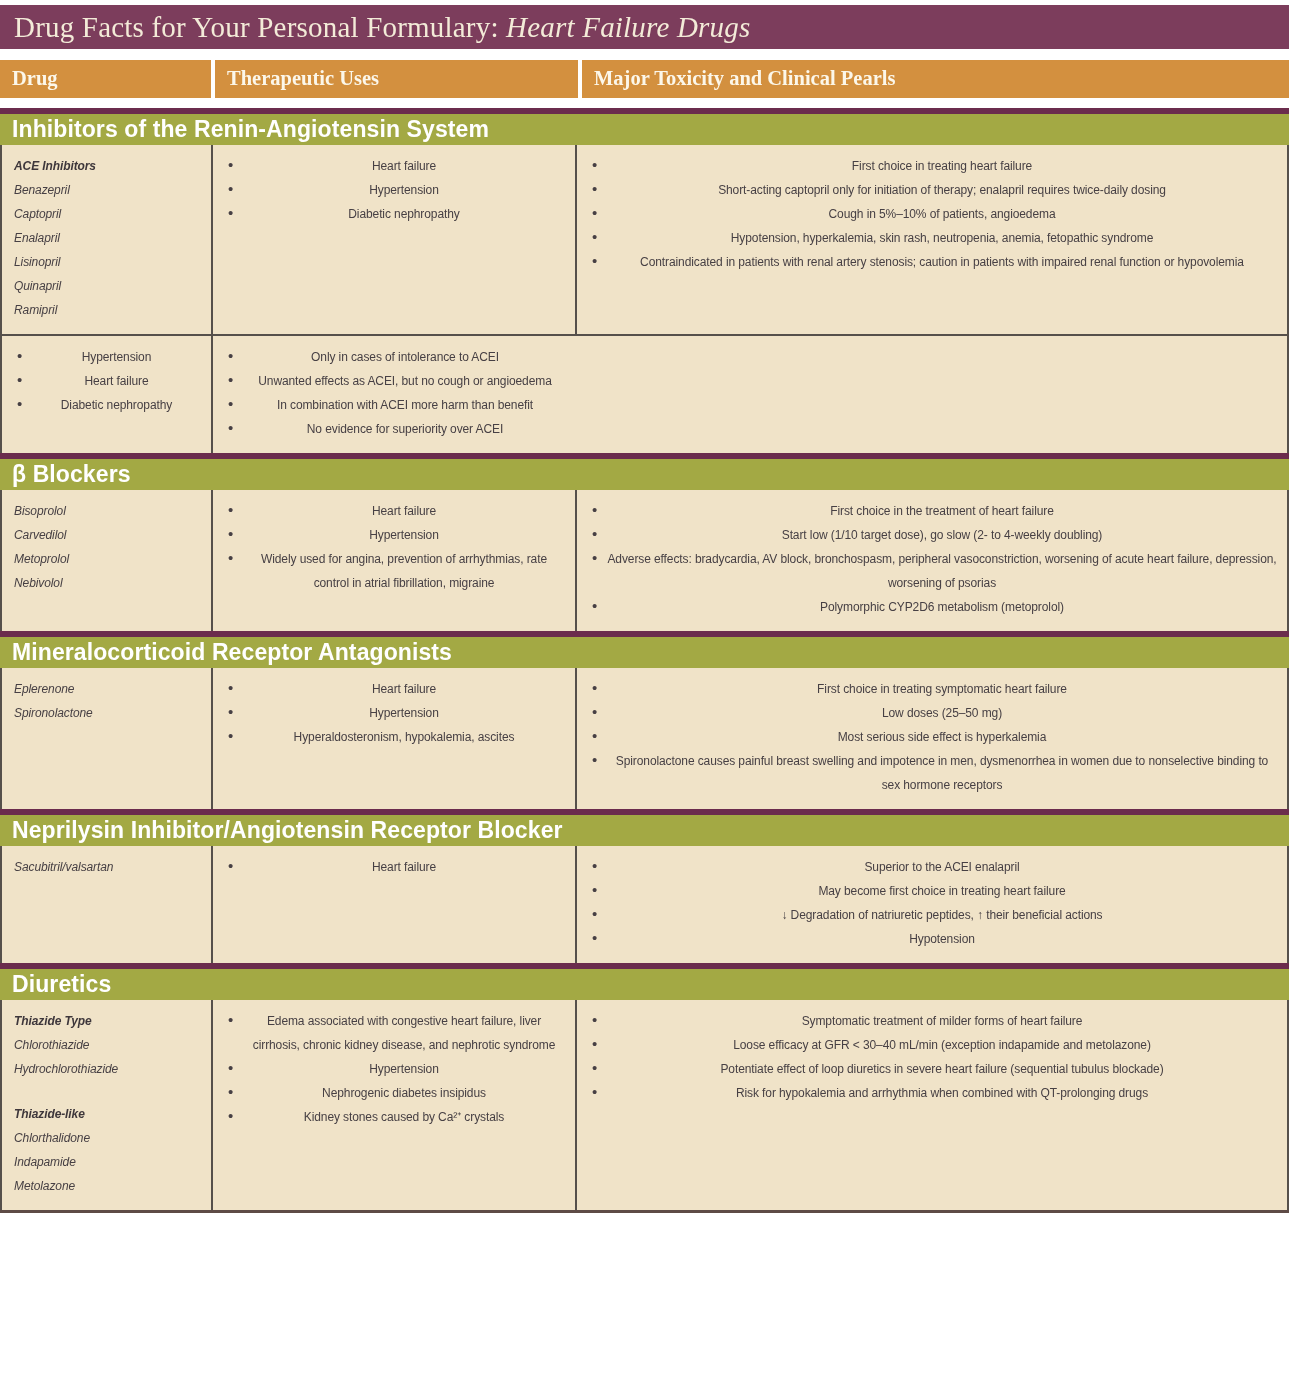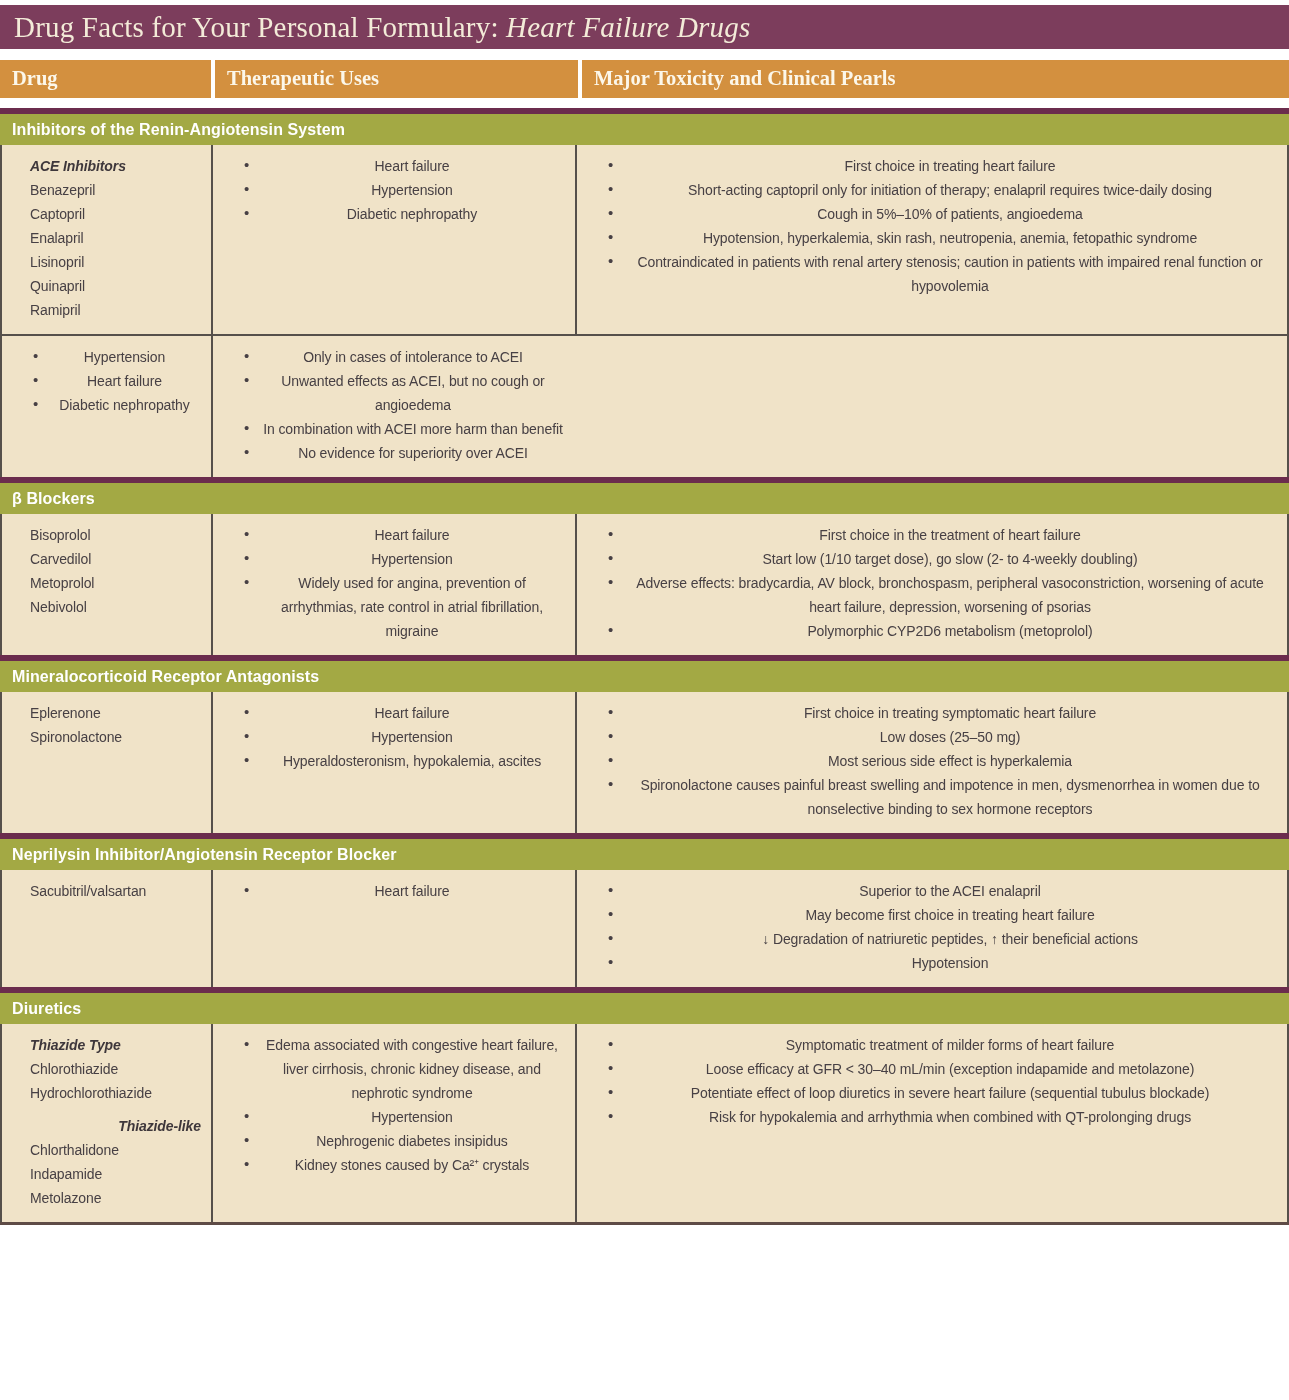--- a/index.html
+++ b/index.html
@@ -37,33 +37,33 @@
     background:var(--header-bg);color:var(--header-text);
     font-family:"Liberation Serif",serif;font-weight:bold;font-size:20.5px;
     padding:7px 4px 8px 12px;
   }
 
   
   #sections{margin-top:10px;border-bottom:3px solid var(--border-heavy);}
   .section-rule{height:6px;background:var(--rule);}
   .section-band{
     height:31px;background:var(--band-bg);color:var(--band-text);
-    font-weight:bold;font-size:16px;line-height:31px;padding:0 12px;
+    font-weight:bold;font-size:23px;line-height:31px;padding:0 12px;
     letter-spacing:.1px;
   }
   .section-rows{border-left:2px solid var(--border);border-right:2px solid var(--border);}
   .row{display:grid;grid-template-columns:211px 364px 1fr;background:var(--cell-bg);}
   .row + .row{border-top:2px solid var(--border);}
-  .cell{padding:9px 10px 12px 28px;font-size:14px;line-height:24px;letter-spacing:-0.1px;}
+  .cell{padding:9px 10px 12px 12px;font-size:12px;line-height:24px;letter-spacing:-0.1px;}
   .drug-cell,.uses-cell{border-right:2px solid var(--border);}
 
-  .drug-line{white-space:nowrap;}
+  .drug-line{white-space:nowrap;font-style:italic;}
   .drug-line.group{font-weight:bold;font-style:italic;color:#3E373B;}
   .drug-line.indent{padding-left:13px;}
-  .drug-line.gap{margin-top:9px;text-align:right;}
+  .drug-line.gap{margin-top:21px;}
 
   ul.bullets{list-style:none;}
   .bullet{position:relative;padding-left:18px;text-align:center;}
   .bullet::before{
     content:"\2022";position:absolute;left:3px;top:-1px;
     font-size:15px;color:var(--text);
   }
 </style>
 </head>
 <body>

